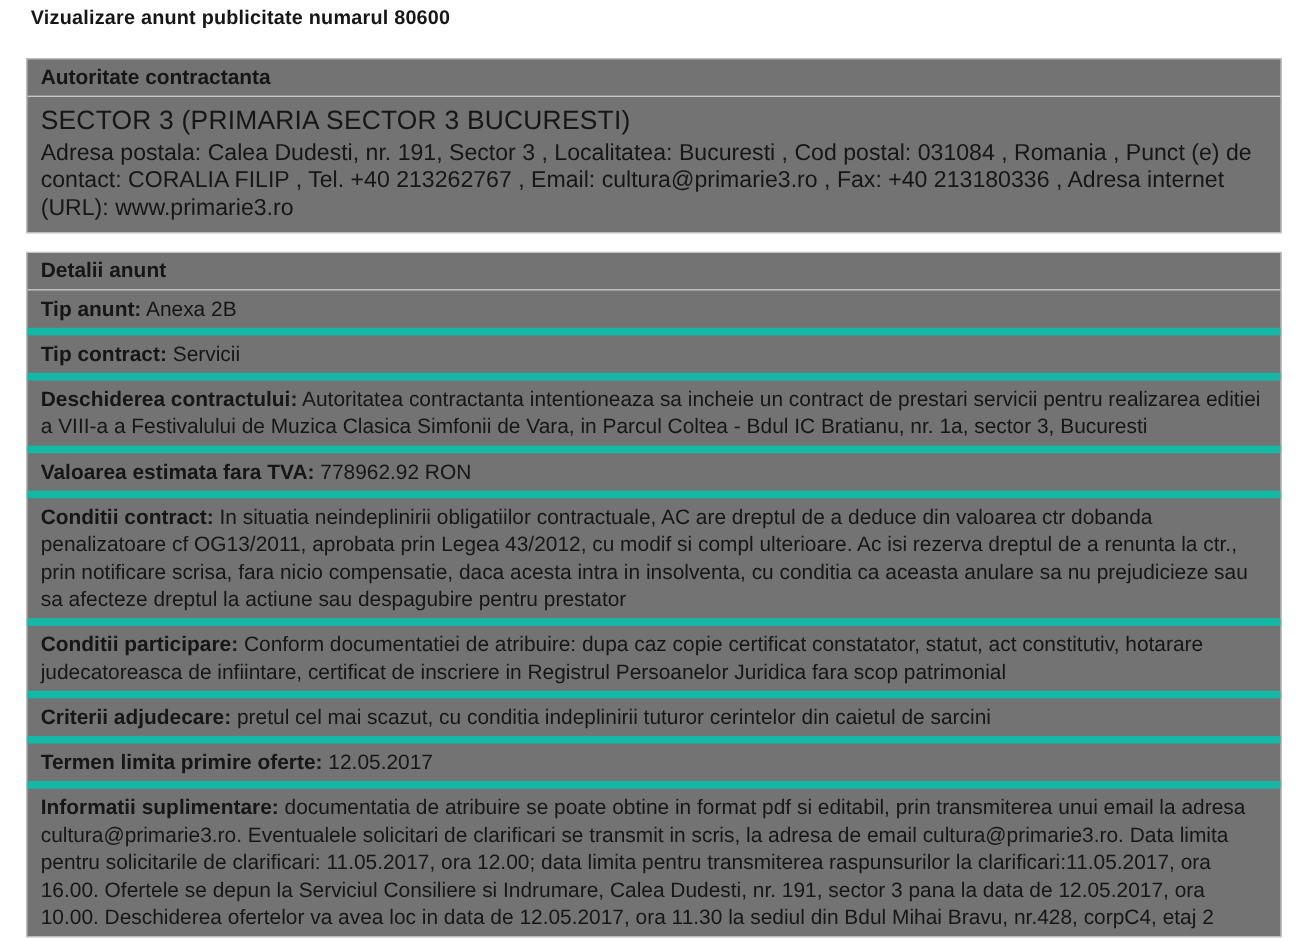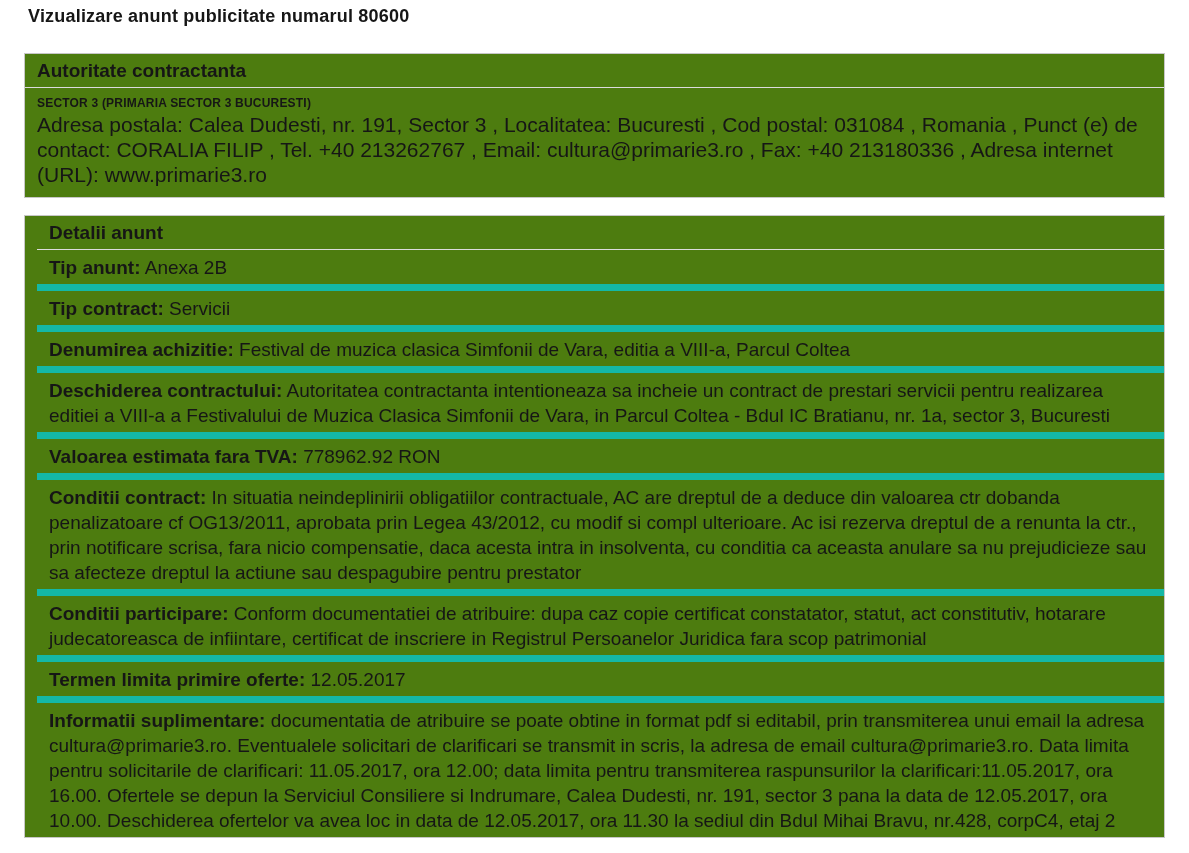--- a/index.html
+++ b/index.html
@@ -20,36 +20,36 @@
   }
   .doc-title {
     font-size: 18px;
     font-weight: bold;
     margin: 2px 0 0 28px;
     letter-spacing: 0.2px;
   }
   .panel {
     margin: 11px 24px;
     border: 1px solid #c7c7c7;
-    background: #4d7c0f;
+    background: #737373;
   }
   .panel-autoritate { margin-top: 26px; }
-  .panel-detalii   { margin-top: 17px; padding-left: 12px; }
+  .panel-detalii   { margin-top: 17px; }
   .panel-header {
     font-size: 19px;
     font-weight: bold;
     padding: 6px 12px 5px 12px;
     border-bottom: 1px solid #dcdcdc;
   }
   .panel-body {
     padding: 2px 12px 8px 12px;
   }
   .authority-name {
-    font-size: 12px;
-    font-weight: bold;
+    font-size: 24px;
+    font-weight: normal;
     margin: 6px 0 2px 0;
     letter-spacing: 0.2px;
   }
   .authority-details {
     font-size: 21px;
     line-height: 25px;
     margin: 0 0 2px 0;
   }
   .field {
     font-size: 19px;
@@ -82,24 +82,20 @@
     <p class="field">
       <span class="lbl">Tip anunt:</span>
       <span>Anexa 2B</span>
     </p>
 
     <p class="field">
       <span class="lbl">Tip contract:</span>
       <span>Servicii</span>
     </p>
 
-    <p class="field">
-      <span class="lbl">Denumirea achizitie:</span>
-      <span>Festival de muzica clasica Simfonii de Vara, editia a VIII-a, Parcul Coltea</span>
-    </p>
 
 
     <p class="field">
       <span class="lbl">Deschiderea contractului:</span>
       <span>Autoritatea contractanta intentioneaza sa incheie un contract de prestari servicii pentru realizarea editiei a VIII-a a Festivalului de Muzica Clasica Simfonii de Vara, in Parcul Coltea - Bdul IC Bratianu, nr. 1a, sector 3, Bucuresti</span>
     </p>
 
     <p class="field">
       <span class="lbl">Valoarea estimata fara TVA:</span>
       <span>778962.92 RON</span>
@@ -108,20 +104,24 @@
     <p class="field">
       <span class="lbl">Conditii contract:</span>
       <span>In situatia neindeplinirii obligatiilor contractuale, AC are dreptul de a deduce din valoarea ctr dobanda penalizatoare cf OG13/2011, aprobata prin Legea 43/2012, cu modif si compl ulterioare. Ac isi rezerva dreptul de a renunta la ctr., prin notificare scrisa, fara nicio compensatie, daca acesta intra in insolventa, cu conditia ca aceasta anulare sa nu prejudicieze sau sa afecteze dreptul la actiune sau despagubire pentru prestator</span>
     </p>
 
     <p class="field">
       <span class="lbl">Conditii participare:</span>
       <span>Conform documentatiei de atribuire: dupa caz copie certificat constatator, statut, act constitutiv, hotarare judecatoreasca de infiintare, certificat de inscriere in Registrul Persoanelor Juridica fara scop patrimonial</span>
     </p>
 
+    <p class="field">
+      <span class="lbl">Criterii adjudecare:</span>
+      <span>pretul cel mai scazut, cu conditia indeplinirii tuturor cerintelor din caietul de sarcini</span>
+    </p>
 
     <p class="field">
       <span class="lbl">Termen limita primire oferte:</span>
       <span>12.05.2017</span>
     </p>
 
     <p class="field">
       <span class="lbl">Informatii suplimentare:</span>
       <span>documentatia de atribuire se poate obtine in format pdf si editabil, prin transmiterea unui email la adresa cultura@primarie3.ro. Eventualele solicitari de clarificari se transmit in scris, la adresa de email cultura@primarie3.ro. Data limita pentru solicitarile de clarificari: 11.05.2017, ora 12.00; data limita pentru transmiterea raspunsurilor la clarificari:11.05.2017, ora 16.00. Ofertele se depun la Serviciul Consiliere si Indrumare, Calea Dudesti, nr. 191, sector 3 pana la data de 12.05.2017, ora 10.00. Deschiderea ofertelor va avea loc in data de 12.05.2017, ora 11.30 la sediul din Bdul Mihai Bravu, nr.428, corpC4, etaj 2</span>
     </p>

